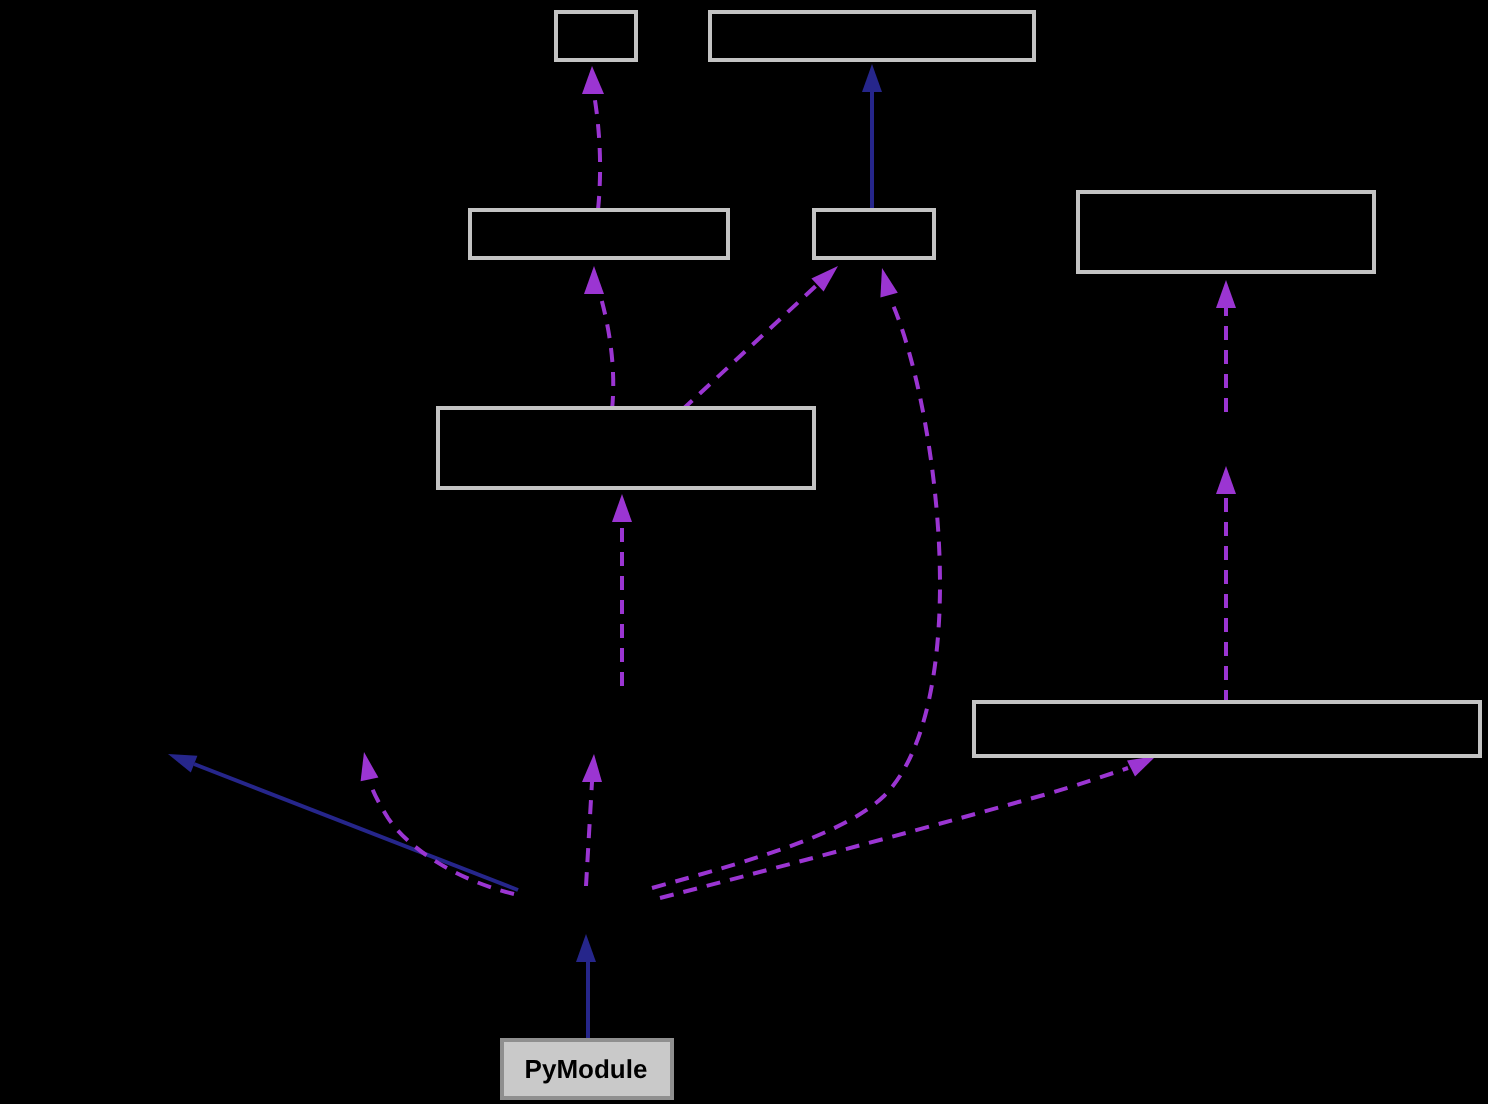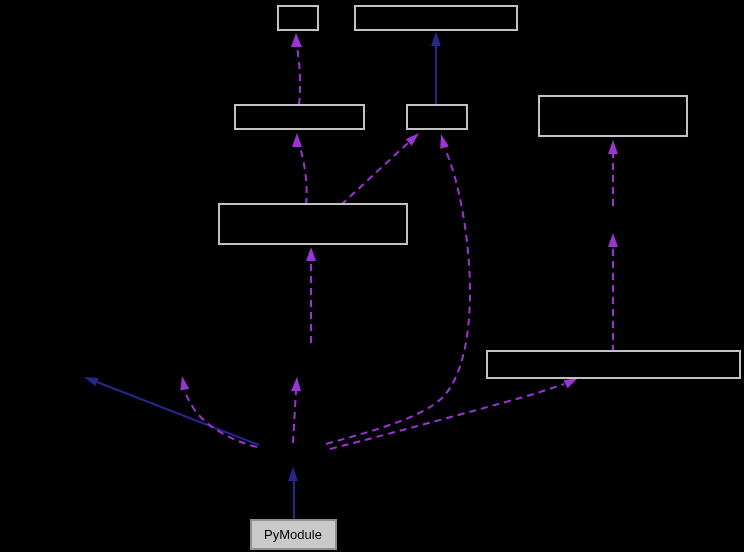--- a/index.html
+++ b/index.html
@@ -9,20 +9,21 @@
     width: 744px;
     height: 552px;
     overflow: hidden;
     font-family: "Liberation Sans", sans-serif;
   }
   .canvas {
     position: relative;
     width: 744px;
     height: 552px;
     background: #000000;
+    font-weight: bold;
   }
   svg { display: block; }
   .node-rect { stroke-width: 2; }
   .edge-dashed { fill: none; stroke-width: 2; stroke-dasharray: 7 5; }
   .edge-solid { fill: none; stroke-width: 2; }
   .node-label {
     font-family: "Liberation Sans", sans-serif;
     font-size: 13px;
     text-anchor: middle;
   }

